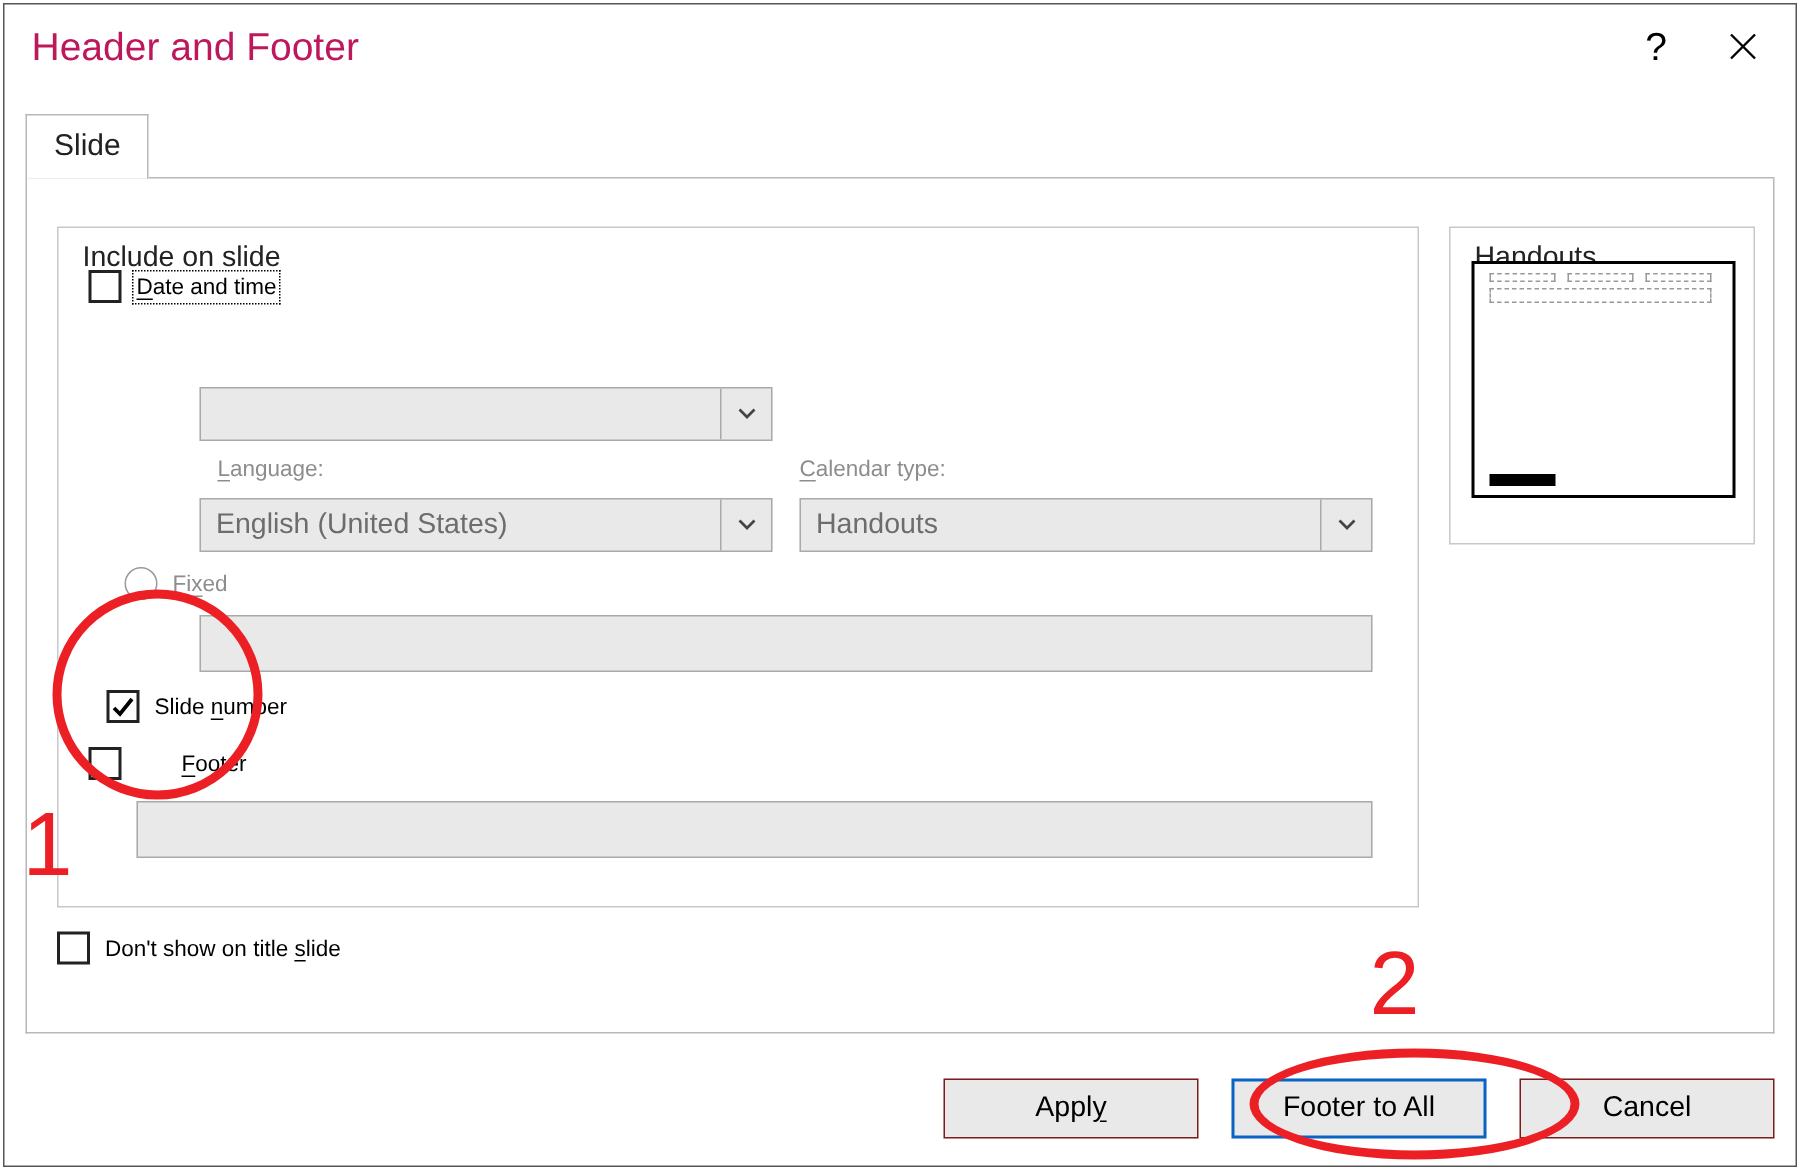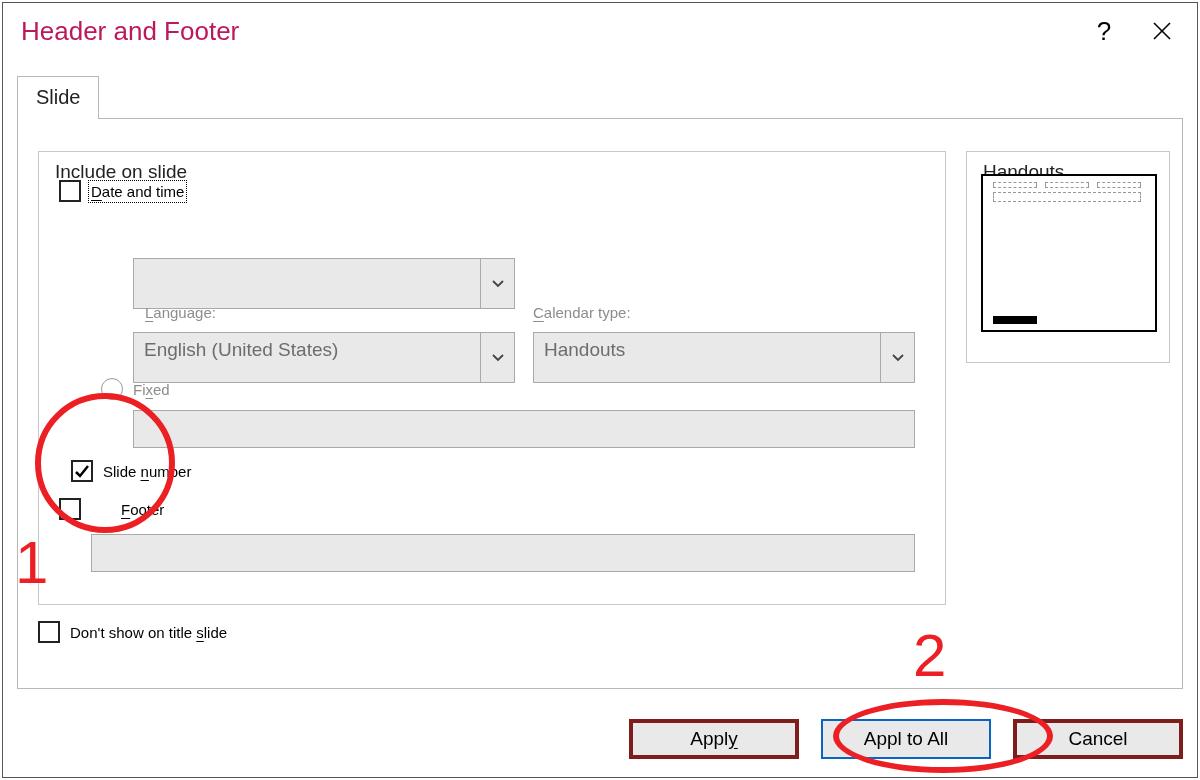--- a/index.html
+++ b/index.html
@@ -107,21 +107,21 @@
     width: 10px; height: 10px; border-radius: 50%; background: #888;
   }
 
   .disabled { color: #8d8d8d; }
   .u1 { text-decoration: underline; text-underline-offset: 3px; }
 
   .dotted-focus { outline: 1px dotted #000; outline-offset: 2px; }
 
   .combo {
     display: flex; align-items: stretch;
-    height: 51px;
+    height: 36px;
     border: 1px solid #a9a9a9;
     background: #e9e9e9;
     font-size: 19px;
   }
   .combo.disabled-look { color: #6d6d6d; }
   .combo .val { flex: 1; padding: 6px 10px; }
   .combo .arrowbox {
     width: 34px;
     border-left: 1px solid #a9a9a9;
     display: flex; align-items: center; justify-content: center;
@@ -145,21 +145,21 @@
   .pv-seg { position: absolute; border: 1px dashed #999; height: 6px; }
   .pv-footer { position: absolute; background: #000; }
 
   
   .buttons {
     position: absolute; right: 14px; bottom: 18px;
     display: flex; gap: 22px;
   }
   .btn {
     min-width: 170px; height: 40px;
-    border: 4px solid #7f1d1d;
+    border: 1px solid #7f1d1d;
     background: #e9e9e9;
     font-size: 19px;
     display: flex; align-items: center; justify-content: center;
     padding: 0 18px;
   }
   .btn.default { border: 2px solid #0a64c4; }
 
   
   .anno-circle {
     position: absolute;
@@ -238,21 +238,21 @@
 
       <div class="combo disabled-look" style="position:absolute; left:494px; top:180px; width:382px;">
         <span class="val">Handouts</span>
         <span class="arrowbox">
             <svg viewBox="0 0 12 8">
               <polyline points="1,1 6,6 11,1"></polyline>
             </svg>
           </span>
       </div>
 
-      <div class="row disabled" style="left:62px; top:226px;">
+      <div class="row disabled" style="left:44px; top:226px;">
         <span class="radio-outer" style="background:transparent;"></span>
         <span><span>Fi</span><span class="u1">x</span><span>ed</span></span>
       </div>
       <div class="textinput" style="position:absolute; left:94px; top:258px; width:782px;"></div>
 
       <div class="row" style="left:32px; top:308px;justify-content:space-between;">
         <span class="chk checked">
           <svg viewBox="0 0 16 16">
               <polyline points="2,9 6,13 14,3"></polyline>
             </svg>
@@ -282,21 +282,21 @@
       <span class="chk"></span>
       <span><span>Don't show on title </span><span class="u1">s</span><span>lide</span></span>
     </div>
   </div>
 
   <div class="buttons">
     <div class="btn">
       <span><span>Appl</span><span class="u1">y</span></span>
     </div>
     <div class="btn default">
-      <span><span>Appl to All</span></span>
+      <span><span>Footer to All</span></span>
     </div>
     <div class="btn">
       <span>Cancel</span>
     </div>
   </div>
 
   <div class="anno-circle" style="left:32px; top:390px; width:140px; height:140px;"></div>
   <div class="anno-text" style="left:12px; top:525px;">1</div>
 
   <div class="anno-circle" style="left:830px; top:696px; width:220px; height:74px;"></div>

